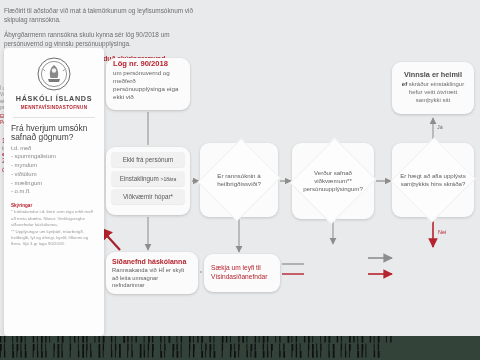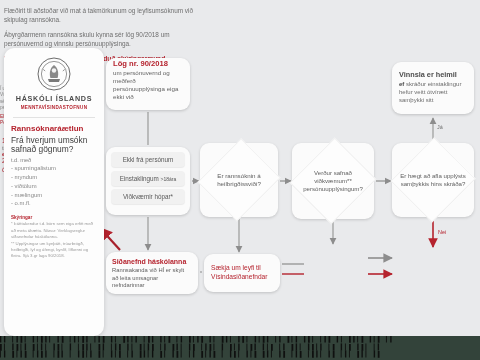--- a/index.html
+++ b/index.html
@@ -17,21 +17,21 @@
     position:absolute;
     background:#fbfbfb;
     border-radius:9px;
     box-shadow:0 1px 3px rgba(0,0,0,.18);
     box-sizing:border-box;
   }
 
   
   #leftpanel{
     left:4px;top:48px;width:100px;height:288px;
-    background:#fdfdfd;border-radius:10px;
+    background:#fdfdfd;border-radius:4px;
     box-shadow:0 1px 4px rgba(0,0,0,.16);
     position:absolute;box-sizing:border-box;padding:6px 7px;
   }
   #seal{width:34px;height:34px;margin:3px auto 3px auto;position:relative;}
   #seal svg{display:block;}
   .uni-name{
     text-align:center;font-size:7.2px;letter-spacing:.7px;color:#4a4a4a;
     font-weight:bold;
   }
   .uni-sub{
@@ -50,21 +50,21 @@
   
   .box-ttl{font-weight:bold;}
   #law{left:106px;top:58px;width:84px;height:52px;padding:1px 7px;}
   #law .box-ttl{font-size:7.6px;color:#b5232e;margin-bottom:1px;}
   #law .box-b{font-size:6.2px;color:#636363;line-height:1.28;}
 
   #intro{left:196px;top:50px;width:190px;height:74px;padding:6px 4px;background:transparent;box-shadow:none;}
   #intro p{margin:0 0 6px 0;font-size:6.4px;color:#6e6e6e;line-height:1.42;}
   #intro p.hl{color:#b5232e;font-weight:bold;font-size:6.7px;margin-bottom:0;}
 
-  #heimil{left:392px;top:62px;width:82px;height:52px;padding:8px 7px;}
+  #heimil{left:392px;top:62px;width:82px;height:52px;padding:8px 7px;text-align:center;}
   #heimil .box-ttl{font-size:7.3px;color:#4c4c4c;margin-bottom:2px;}
   #heimil .box-b{font-size:6px;color:#6d6d6d;line-height:1.3;}
   #heimil b{color:#454545;}
 
   
   #opts{left:106px;top:147px;width:84px;height:68px;padding:5px 5px;}
   .opt{
     background:#f1f1f1;border-radius:4px;margin-bottom:3.5px;
     font-size:6.3px;color:#585858;text-align:center;padding:4px 2px;
     box-shadow:0 1px 1px rgba(0,0,0,.07);
@@ -185,21 +185,20 @@
         <path d="M11 22 L23 22 L22 25 L12 25 z" fill="#7a7a7a"></path>
         <circle cx="17" cy="13.5" r="2.2" fill="#f3f3f3"></circle>
         <path d="M8.2 14 L6.2 12.4 M25.8 14 L27.8 12.4" stroke="#7a7a7a" stroke-width=".8"></path>
       </svg>
     </div>
     <div class="uni-name">HÁSKÓLI ÍSLANDS</div>
     <div class="uni-sub">MENNTAVÍSINDASTOFNUN</div>
 
     <div class="rule"></div>
 
-    <div class="plan-ttl">Rannsóknaráætlun</div>
     <div class="plan-q">Frá hverjum umsókn safnað gögnum?</div>
     <div class="plan-td">t.d. með</div>
     <ul class="plan-list">
       <li>- spurningalistum</li>
       <li>- myndum</li>
       <li>- viðtölum</li>
       <li>- mælingum</li>
       <li>- o.m.fl.</li>
     </ul>
 

